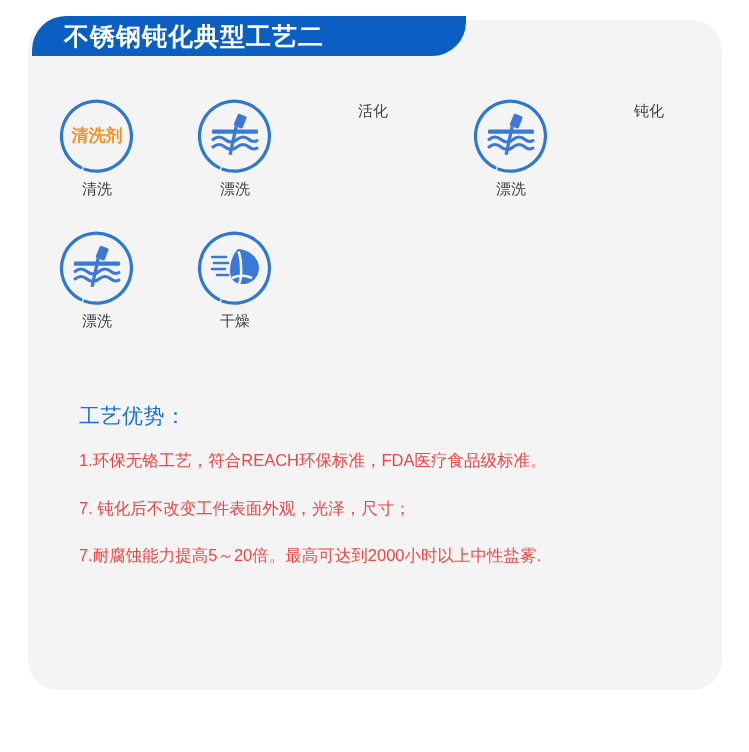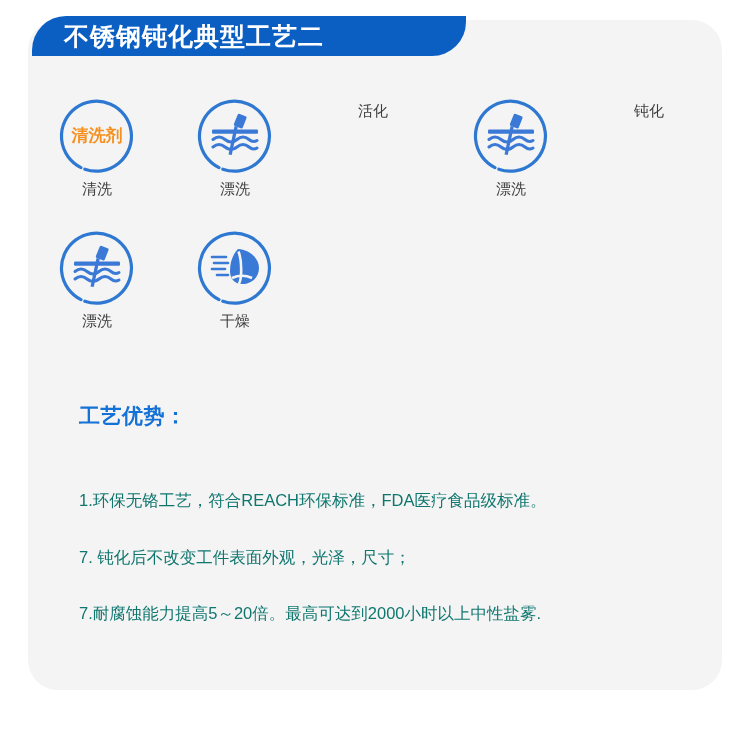--- a/index.html
+++ b/index.html
@@ -102,37 +102,36 @@
     font-size: 15px;
     color: #3c3c3c;
     line-height: 1;
   }
   
   #adv-heading {
     position: absolute;
     left: 79px;
     top: 402px;
     font-size: 21px;
-    font-weight: bold;
+    font-weight: normal;
     color: #1471d6;
     letter-spacing: 0.5px;
   }
   #adv-list {
     position: absolute;
     left: 79px;
     top: 452px;
     width: 600px;
   }
   .adv-item {
     font-size: 16.5px;
-    color: #0f766e;
+    color: #ef4444;
     line-height: 1;
     margin-bottom: 31px;
     white-space: nowrap;
-    margin-top: 40px;
   }
 </style>
 </head>
 <body>
 
 <div id="page">
 
   <div id="card"></div>
 
   <div id="banner">

